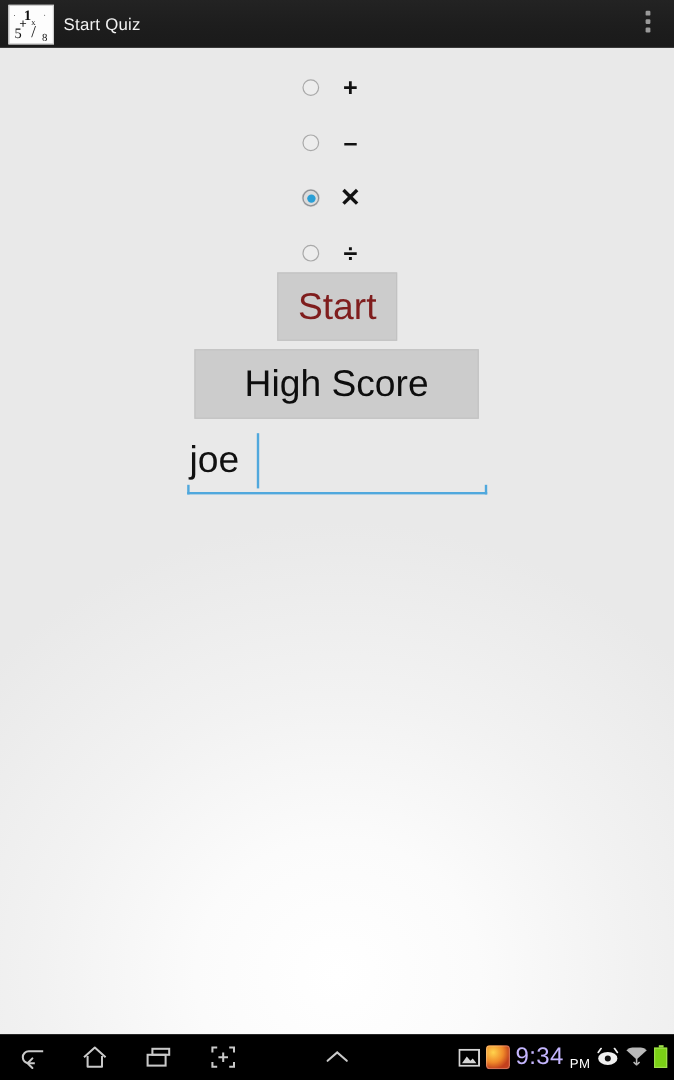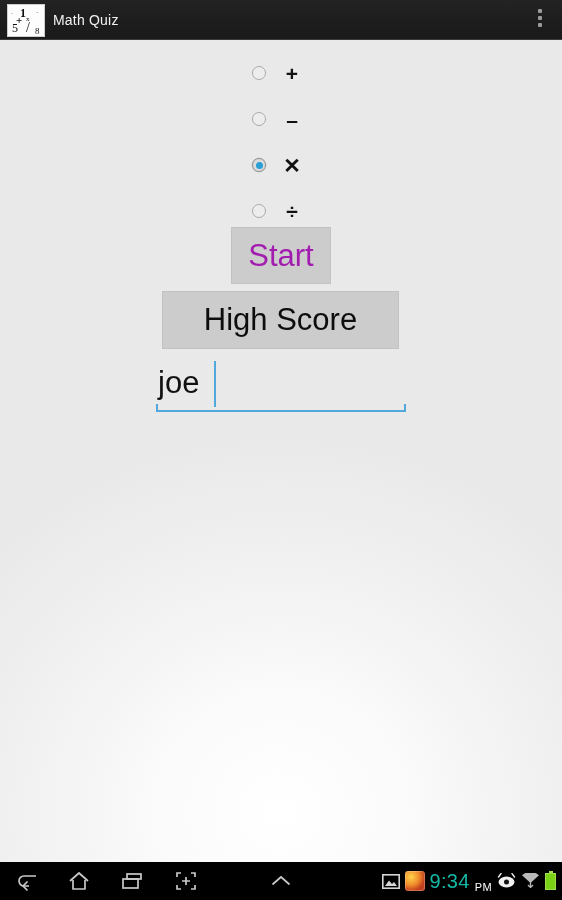--- a/index.html
+++ b/index.html
@@ -151,21 +151,21 @@
   
   #btn-start {
     position: absolute;
     left: 231px;
     top: 187px;
     width: 100px;
     height: 57px;
     background: #cccccc;
     border: 1px solid #c2c2c2;
     box-sizing: border-box;
-    color: #a21caf;
+    color: #7f1d1d;
     font-size: 31px;
     line-height: 55px;
     text-align: center;
     cursor: pointer;
   }
   #btn-highscore {
     position: absolute;
     left: 162px;
     top: 251px;
     width: 237px;
@@ -249,21 +249,21 @@
     height: 38px;
     display: flex;
     align-items: center;
   }
   #status-area .st-item {
     margin-left: 5px;
     display: flex;
     align-items: center;
   }
   #st-clock {
-    color: #14b8a6;
+    color: #c4b5fd;
     font-size: 20px;
     letter-spacing: 0.3px;
     margin-left: 7px;
     text-align: right;
   }
   #st-ampm {
     color: #ffffff;
     font-size: 11px;
     margin-left: 3px;
     letter-spacing: 0.4px;
@@ -308,21 +308,21 @@
       <span class="glyph g-dot1">·</span>
       <span class="glyph g-one">1</span>
       <span class="glyph g-dash">·</span>
       <span class="glyph g-plus">+</span>
       <span class="glyph g-x">x</span>
       <span class="glyph g-five">5</span>
       <span class="glyph g-slash">/</span>
       <span class="glyph g-eight">8</span>
     </div>
 
-    <div id="app-title">Math Quiz</div>
+    <div id="app-title">Start Quiz</div>
 
     <div id="overflow-menu">
       <i></i>
       <i></i>
       <i></i>
     </div>
   </div>
 
   <div id="content">
 

